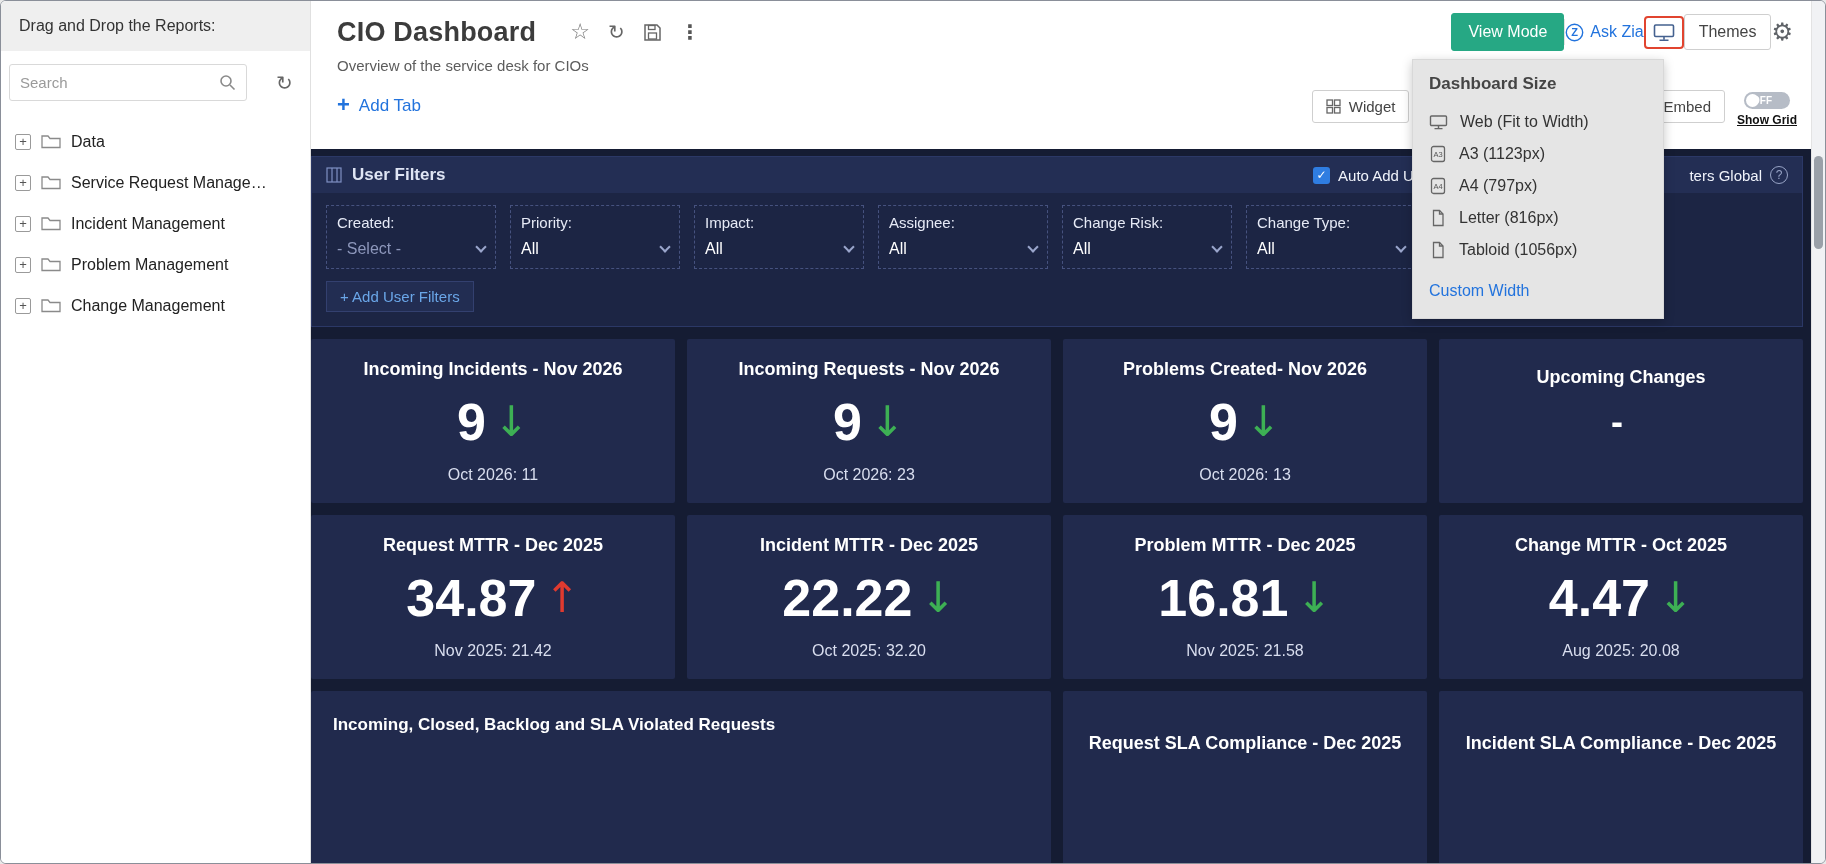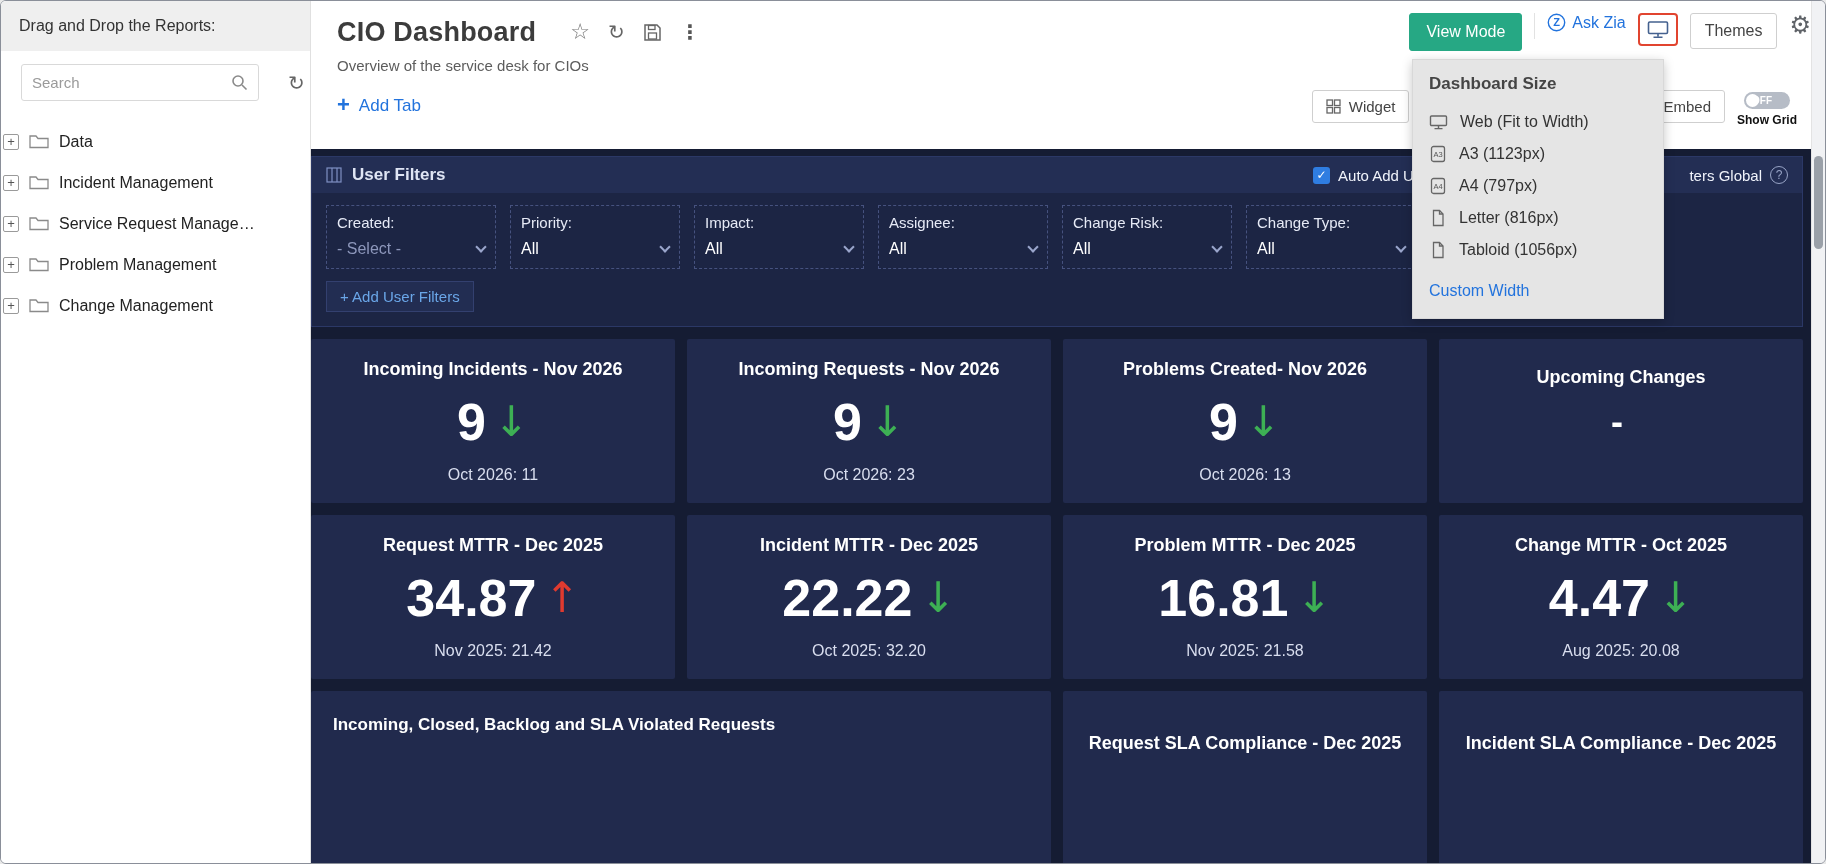--- a/index.html
+++ b/index.html
@@ -5,65 +5,65 @@
   * { margin:0; padding:0; box-sizing:border-box; }
   html,body { background:#e9e9e9; }
   body { font-family:"Liberation Sans", sans-serif; }
   .app { width:1826px; height:864px; display:flex; position:relative; background:#fff;
          border:1px solid #8a8f99; border-radius:6px; overflow:hidden; }
 
   
   .sidebar { width:310px; flex-shrink:0; background:#fff; border-right:1px solid #e0e0e0; }
   .sidebar-header { background:#efefef; height:50px; display:flex; align-items:center;
                     padding:0 18px; font-size:16px; color:#333; }
-  .search-row { display:flex; align-items:center; gap:29px; padding:13px 12px 8px 20px; }
+  .search-row { display:flex; align-items:center; gap:29px; padding:13px 12px 8px 8px; }
   .search-box { flex:1; display:flex; align-items:center; border:1px solid #d9d9d9;
                 border-radius:3px; height:37px; padding:0 10px; }
   .search-box input { border:none; outline:none; flex:1; font-size:15px; color:#444;
                       font-family:"Liberation Sans", sans-serif; }
   .search-box input::placeholder { color:#9a9a9a; }
   .uicon { font-family:"DejaVu Sans", sans-serif; color:#666; line-height:1; }
   .refresh-icon::before { content:"\21BB"; font-size:20px; }
-  .tree { list-style:none; padding:12px 0 0 2px;text-align:right; }
+  .tree { list-style:none; padding:12px 0 0 14px;text-align:right; }
   .tree li { display:flex; align-items:center; gap:10px; height:41px; font-size:16px; color:#222; cursor:pointer; }
   .expander { width:16px; height:16px; border:1px solid #9a9a9a; border-radius:2px;
               display:flex; align-items:center; justify-content:center; color:#555;
               font-size:13px; flex-shrink:0; background:#fff; }
   .expander::before { content:"+"; }
 
   
   .main { flex:1; display:flex; flex-direction:column; min-width:0; position:relative; background:#fff; }
   .topbar { height:148px; padding:12px 0 0 26px; background:#fff; }
   .title-row { display:flex; align-items:center; }
   .page-title { font-size:27px; color:#3c3c3c; font-weight:600; letter-spacing:.2px; }
   .title-icons { display:flex; align-items:center; gap:18px; margin-left:34px; }
   .star-icon::before { content:"\2606"; font-size:22px; color:#777; }
   .reload-icon::before { content:"\21BB"; font-size:20px; color:#666; }
   .kebab-icon::before { content:"\22EE"; font-size:20px; color:#555; font-weight:bold; }
-  .top-actions { margin-left:auto; display:flex; align-items:flex-start; gap:12px; }
+  .top-actions { margin-left:auto; display:flex; align-items:center; padding-right:18px; }
   .btn { border:1px solid #cfcfcf; background:#fff; color:#444; font-size:16px;
          padding:8px 14px; border-radius:3px; cursor:pointer; font-family:"Liberation Sans", sans-serif; }
   .btn-green { background:#26a884; border:1px solid #26a884; color:#fff; padding:9px 16px; }
   .ask-zia { display:flex; align-items:center; gap:6px; color:#2273dd; font-size:16px; cursor:pointer; }
   .divider-v { width:1px; height:26px; background:#e2e2e2; }
   .monitor-btn { border:2px solid #e1442f; border-radius:4px; background:#fff;
                  padding:4px 6px; display:flex; align-items:center; cursor:pointer; }
   .gear-icon::before { content:"\2699"; font-size:24px; color:#5f6368; }
   .subtitle { margin-top:6px; font-size:15px; color:#5c5c5c; }
   .tab-row { display:flex; align-items:flex-start; margin-top:16px; padding-right:14px; }
   .add-tab { display:flex; align-items:center; gap:9px; color:#2273dd; font-size:17px; cursor:pointer; margin-top:4px; }
   .add-tab .plus-icon::before { content:"+"; font-size:22px; color:#2273dd; font-weight:bold; line-height:1; }
   .tab-right { margin-left:auto; display:flex; align-items:flex-start; gap:12px; }
   .btn-small { display:flex; align-items:center; gap:8px; font-size:15px; padding:7px 13px; }
   .menu-spacer { width:216px; }
   .show-grid { display:flex; flex-direction:column; align-items:center; gap:4px; margin-top:2px; }
   .toggle { width:46px; height:17px; background:#b6bcc6; border-radius:9px; position:relative; cursor:pointer; }
   .toggle .knob { position:absolute; left:2px; top:2px; width:13px; height:13px; background:#fff; border-radius:50%; }
   .toggle .off-label { position:absolute; right:18px; top:3px; font-size:10px; color:#fff; font-weight:bold; }
-  .show-grid-label { font-size:12px; color:#111; font-weight:bold; }
+  .show-grid-label { font-size:12px; color:#111; font-weight:bold;text-decoration:underline; }
 
   
   .size-menu { position:absolute; left:1411px; top:58px; width:252px; background:#e5e5e5;
                border:1px solid #d8d8d8; box-shadow:0 3px 10px rgba(0,0,0,.22);
                padding:14px 0 18px; z-index:50; }
   .size-title { padding:0 16px 12px; font-size:17px; color:#454545; font-weight:600; }
   .size-item { display:flex; align-items:center; gap:12px; padding:7px 16px; font-size:16px;
                color:#333; cursor:pointer; }
   .custom-width { padding:16px 16px 0; color:#2273dd; font-size:16px; cursor:pointer; }
 
@@ -154,30 +154,30 @@
         </span>
         <span>Data</span>
       </li>
       <li>
         <span class="expander"></span>
         <span>
           <svg width="20" height="15" viewBox="0 0 20 15">
               <path d="M1 2 h6 l2 2.5 h10 v9 h-18 z" fill="none" stroke="#8a8a8a" stroke-width="1.3"></path>
             </svg>
         </span>
-        <span>Incident Management</span>
+        <span>Service Request Manage…</span>
       </li>
       <li>
         <span class="expander"></span>
         <span>
           <svg width="20" height="15" viewBox="0 0 20 15">
               <path d="M1 2 h6 l2 2.5 h10 v9 h-18 z" fill="none" stroke="#8a8a8a" stroke-width="1.3"></path>
             </svg>
         </span>
-        <span>Service Request Manage…</span>
+        <span>Incident Management</span>
       </li>
       <li>
         <span class="expander"></span>
         <span>
           <svg width="20" height="15" viewBox="0 0 20 15">
               <path d="M1 2 h6 l2 2.5 h10 v9 h-18 z" fill="none" stroke="#8a8a8a" stroke-width="1.3"></path>
             </svg>
         </span>
         <span>Problem Management</span>
       </li>

